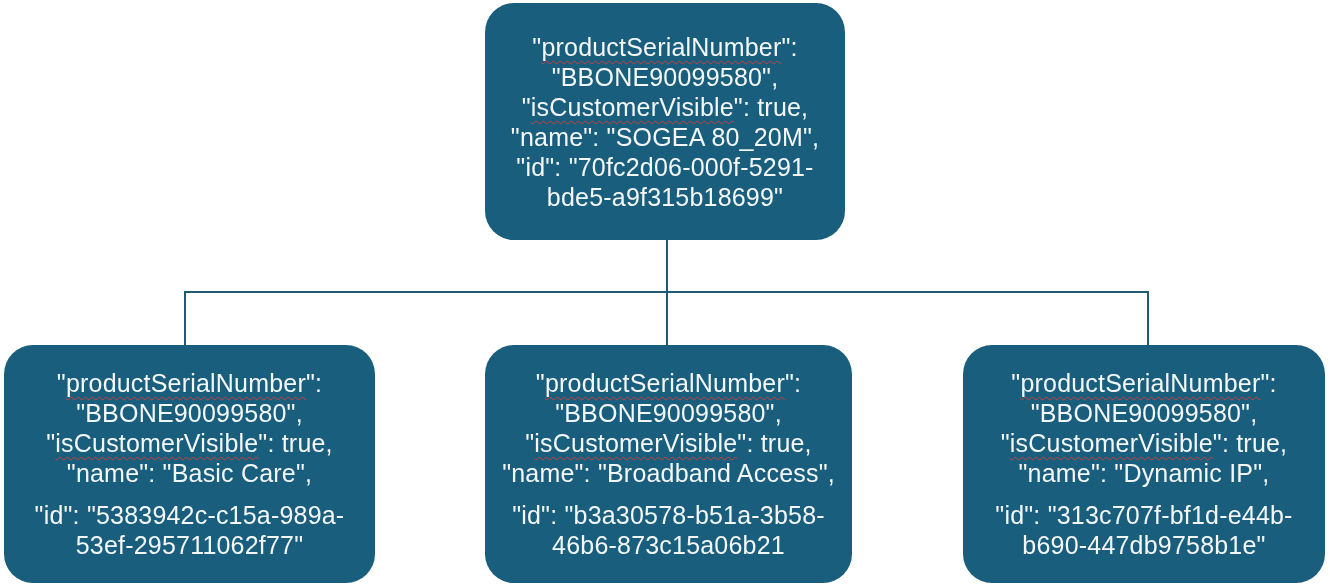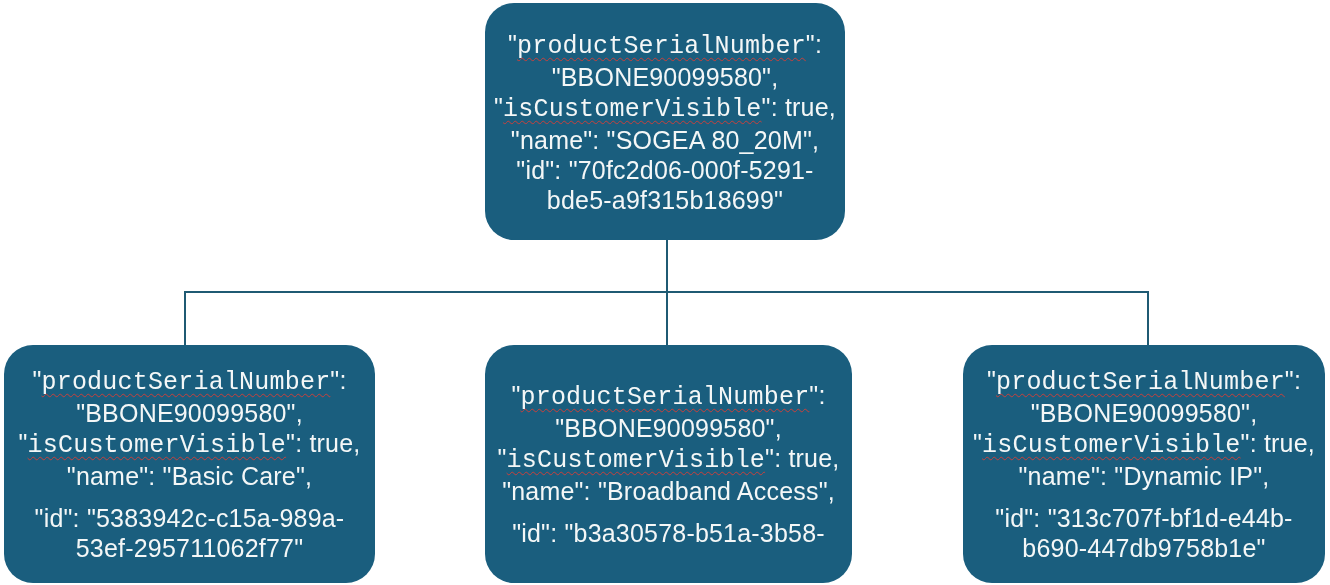--- a/index.html
+++ b/index.html
@@ -43,21 +43,20 @@
   .node-right  { left: 963px; top: 345px; width: 362px; height: 238px; }
   .node-line { white-space: nowrap; }
   .para-gap { margin-top: 12px; }
   .sq {
     text-decoration-line: underline;
     text-decoration-style: wavy;
     text-decoration-color: var(--squiggle-color, #c9403b);
     text-decoration-thickness: 1px;
     text-underline-offset: 4px;
     text-decoration-skip-ink: none;
-    font-family: Liberation Mono, monospace;
   }
 </style>
 </head>
 <body>
 
 <div class="canvas">
 
   <div class="connector connector-v" style="left:666px; top:240px; height:52px;"></div>
   <div class="connector connector-h" style="left:184px; top:291px; width:965px;"></div>
   <div class="connector connector-v" style="left:184px; top:291px; height:55px;"></div>
@@ -79,20 +78,21 @@
       <div class="node-line"><span>"name": "Basic Care",</span></div>
       <div class="node-line para-gap"><span>"id": "5383942c-c15a-989a-</span></div>
       <div class="node-line"><span>53ef-295711062f77"</span></div>
     </div>
   <div class="node node-middle">
       <div class="node-line"><span>"</span><span class="sq">productSerialNumber</span><span>":</span></div>
       <div class="node-line"><span>"BBONE90099580",</span></div>
       <div class="node-line"><span>"</span><span class="sq">isCustomerVisible</span><span>": true,</span></div>
       <div class="node-line"><span>"name": "Broadband Access",</span></div>
       <div class="node-line para-gap"><span>"id": "b3a30578-b51a-3b58-</span></div>
+      <div class="node-line"><span>46b6-873c15a06b21</span></div>
     </div>
   <div class="node node-right">
       <div class="node-line"><span>"</span><span class="sq">productSerialNumber</span><span>":</span></div>
       <div class="node-line"><span>"BBONE90099580",</span></div>
       <div class="node-line"><span>"</span><span class="sq">isCustomerVisible</span><span>": true,</span></div>
       <div class="node-line"><span>"name": "Dynamic IP",</span></div>
       <div class="node-line para-gap"><span>"id": "313c707f-bf1d-e44b-</span></div>
       <div class="node-line"><span>b690-447db9758b1e"</span></div>
     </div>
 

